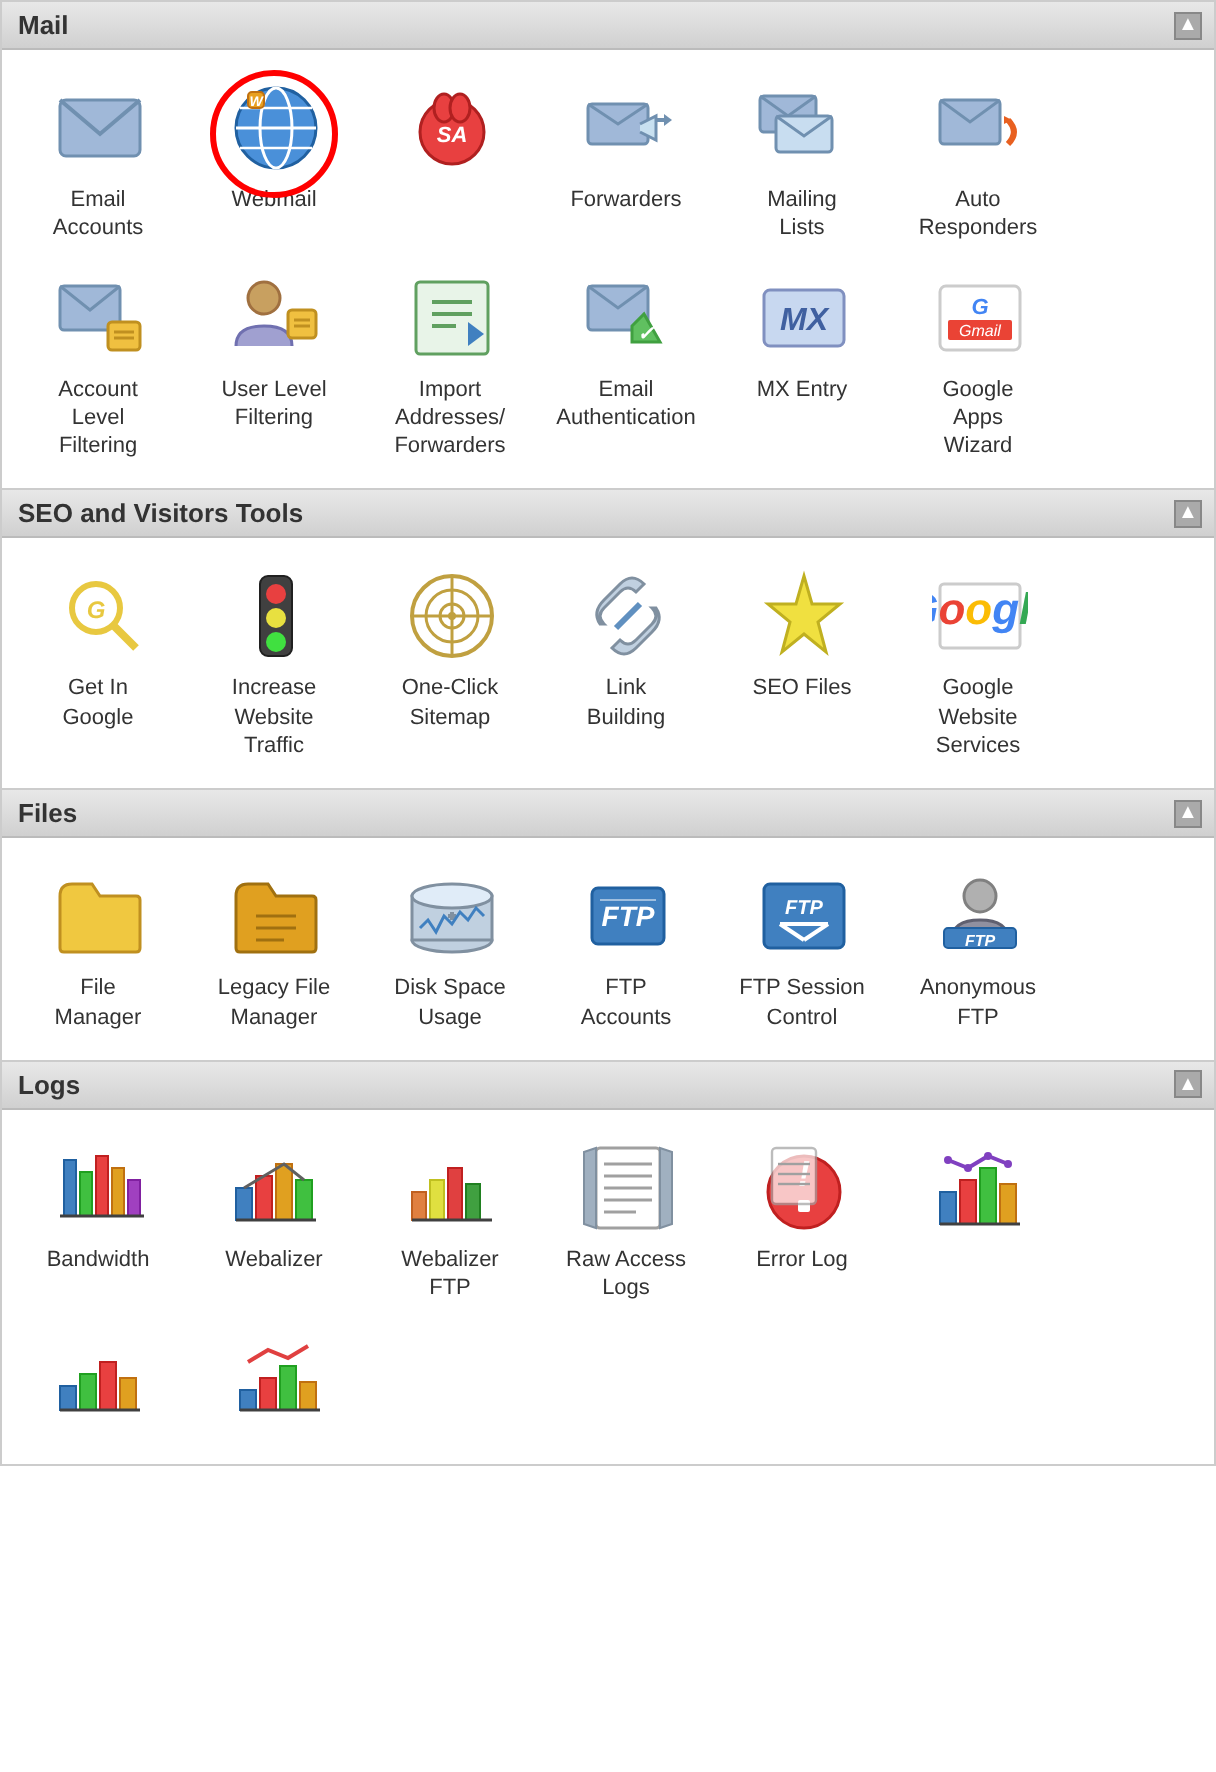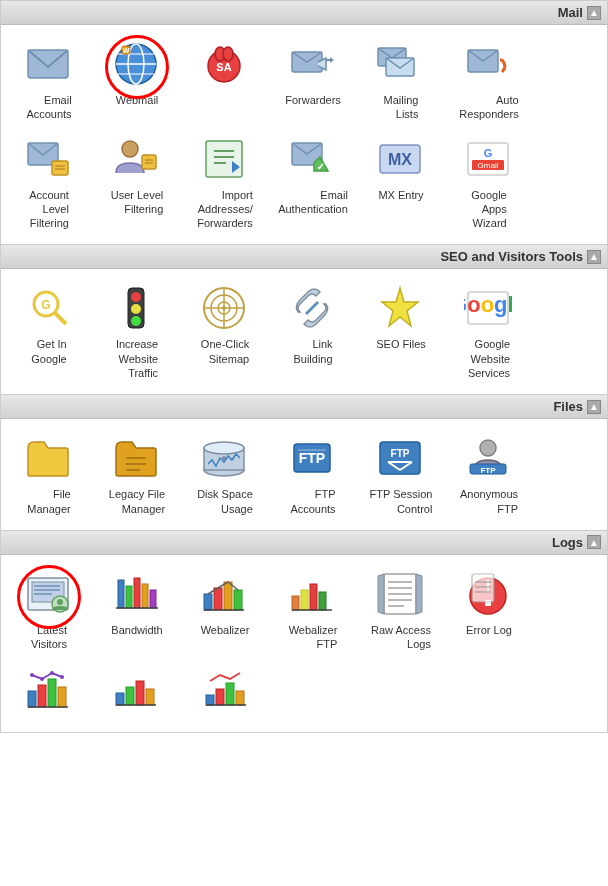--- a/index.html
+++ b/index.html
@@ -14,24 +14,24 @@
     .section {
       border: 1px solid #ccc;
       margin-bottom: 0;
       border-top: none;
     }
     .section:first-child { border-top: 1px solid #ccc; }
 
     .section-header {
       background: linear-gradient(to bottom, #e8e8e8, #d0d0d0);
       border-bottom: 1px solid #bbb;
-      padding: 4px 24px;
+      padding: 4px 8px;
       display: flex;
       align-items: center;
-      justify-content: flex-end;
+      justify-content: flex-start;
       position: relative;
     }
     .section-header-title {
       font-size: 13px;
       font-weight: bold;
       color: #333;
       text-align: center;
     }
     .section-collapse {
       position: absolute;
@@ -70,29 +70,30 @@
       cursor: pointer;
       text-align: center;
       position: relative;
     }
 
     .icon-img {
       width: 50px;
       height: 50px;
       display: flex;
       align-items: center;
-      justify-content: flex-start;
+      justify-content: flex-end;
       margin-bottom: 4px;
+      font-style: italic;
     }
 
     .icon-label {
       font-size: 11px;
       color: #333;
       line-height: 1.3;
-      text-align: right;
+      text-align: center;
     }
 
     
     .highlighted::after {
       content: '';
       position: absolute;
       top: 2px;
       left: 50%;
       transform: translateX(-50%);
       width: 58px;
@@ -435,35 +436,20 @@
   </div>
 
   <div class="section">
     <div class="section-header">
       <span class="section-header-title">Logs</span>
       <div class="section-collapse">▲</div>
     </div>
     <div class="section-body">
       <div class="icon-grid">
 
-        <div class="icon-item highlighted">
-          <div class="icon-img">
-            <svg viewBox="0 0 48 48" class="icon-svg">
-              <rect x="4" y="8" width="40" height="32" rx="2" fill="#e8f0f8" stroke="#8090a0" stroke-width="1.5"></rect>
-              <rect x="8" y="12" width="32" height="20" fill="#c0d0e8" stroke="#8090a0" stroke-width="1"></rect>
-              <line x1="10" y1="16" x2="36" y2="16" stroke="#7090b0" stroke-width="1.5"></line>
-              <line x1="10" y1="20" x2="36" y2="20" stroke="#7090b0" stroke-width="1.5"></line>
-              <line x1="10" y1="24" x2="28" y2="24" stroke="#7090b0" stroke-width="1.5"></line>
-              <circle cx="36" cy="34" r="8" fill="#c0e0c0" stroke="#60a060" stroke-width="1.5"></circle>
-              <circle cx="36" cy="32" r="3" fill="#60a060"></circle>
-              <path d="M28 40 Q28 36 36 36 Q44 36 44 40" fill="#60a060"></path>
-            </svg>
-          </div>
-          <span class="icon-label">Latest<br>Visitors</span>
-        </div>
 
         <div class="icon-item">
           <div class="icon-img">
             <svg viewBox="0 0 48 48" class="icon-svg">
               <rect x="6" y="10" width="6" height="28" fill="#4080c0" stroke="#2060a0" stroke-width="1"></rect>
               <rect x="14" y="16" width="6" height="22" fill="#40c040" stroke="#20a020" stroke-width="1"></rect>
               <rect x="22" y="8" width="6" height="30" fill="#e84040" stroke="#c02020" stroke-width="1"></rect>
               <rect x="30" y="14" width="6" height="24" fill="#e0a020" stroke="#c07010" stroke-width="1"></rect>
               <rect x="38" y="20" width="6" height="18" fill="#a040c0" stroke="#8020a0" stroke-width="1"></rect>
               <line x1="4" y1="38" x2="46" y2="38" stroke="#404040" stroke-width="1.5"></line>

